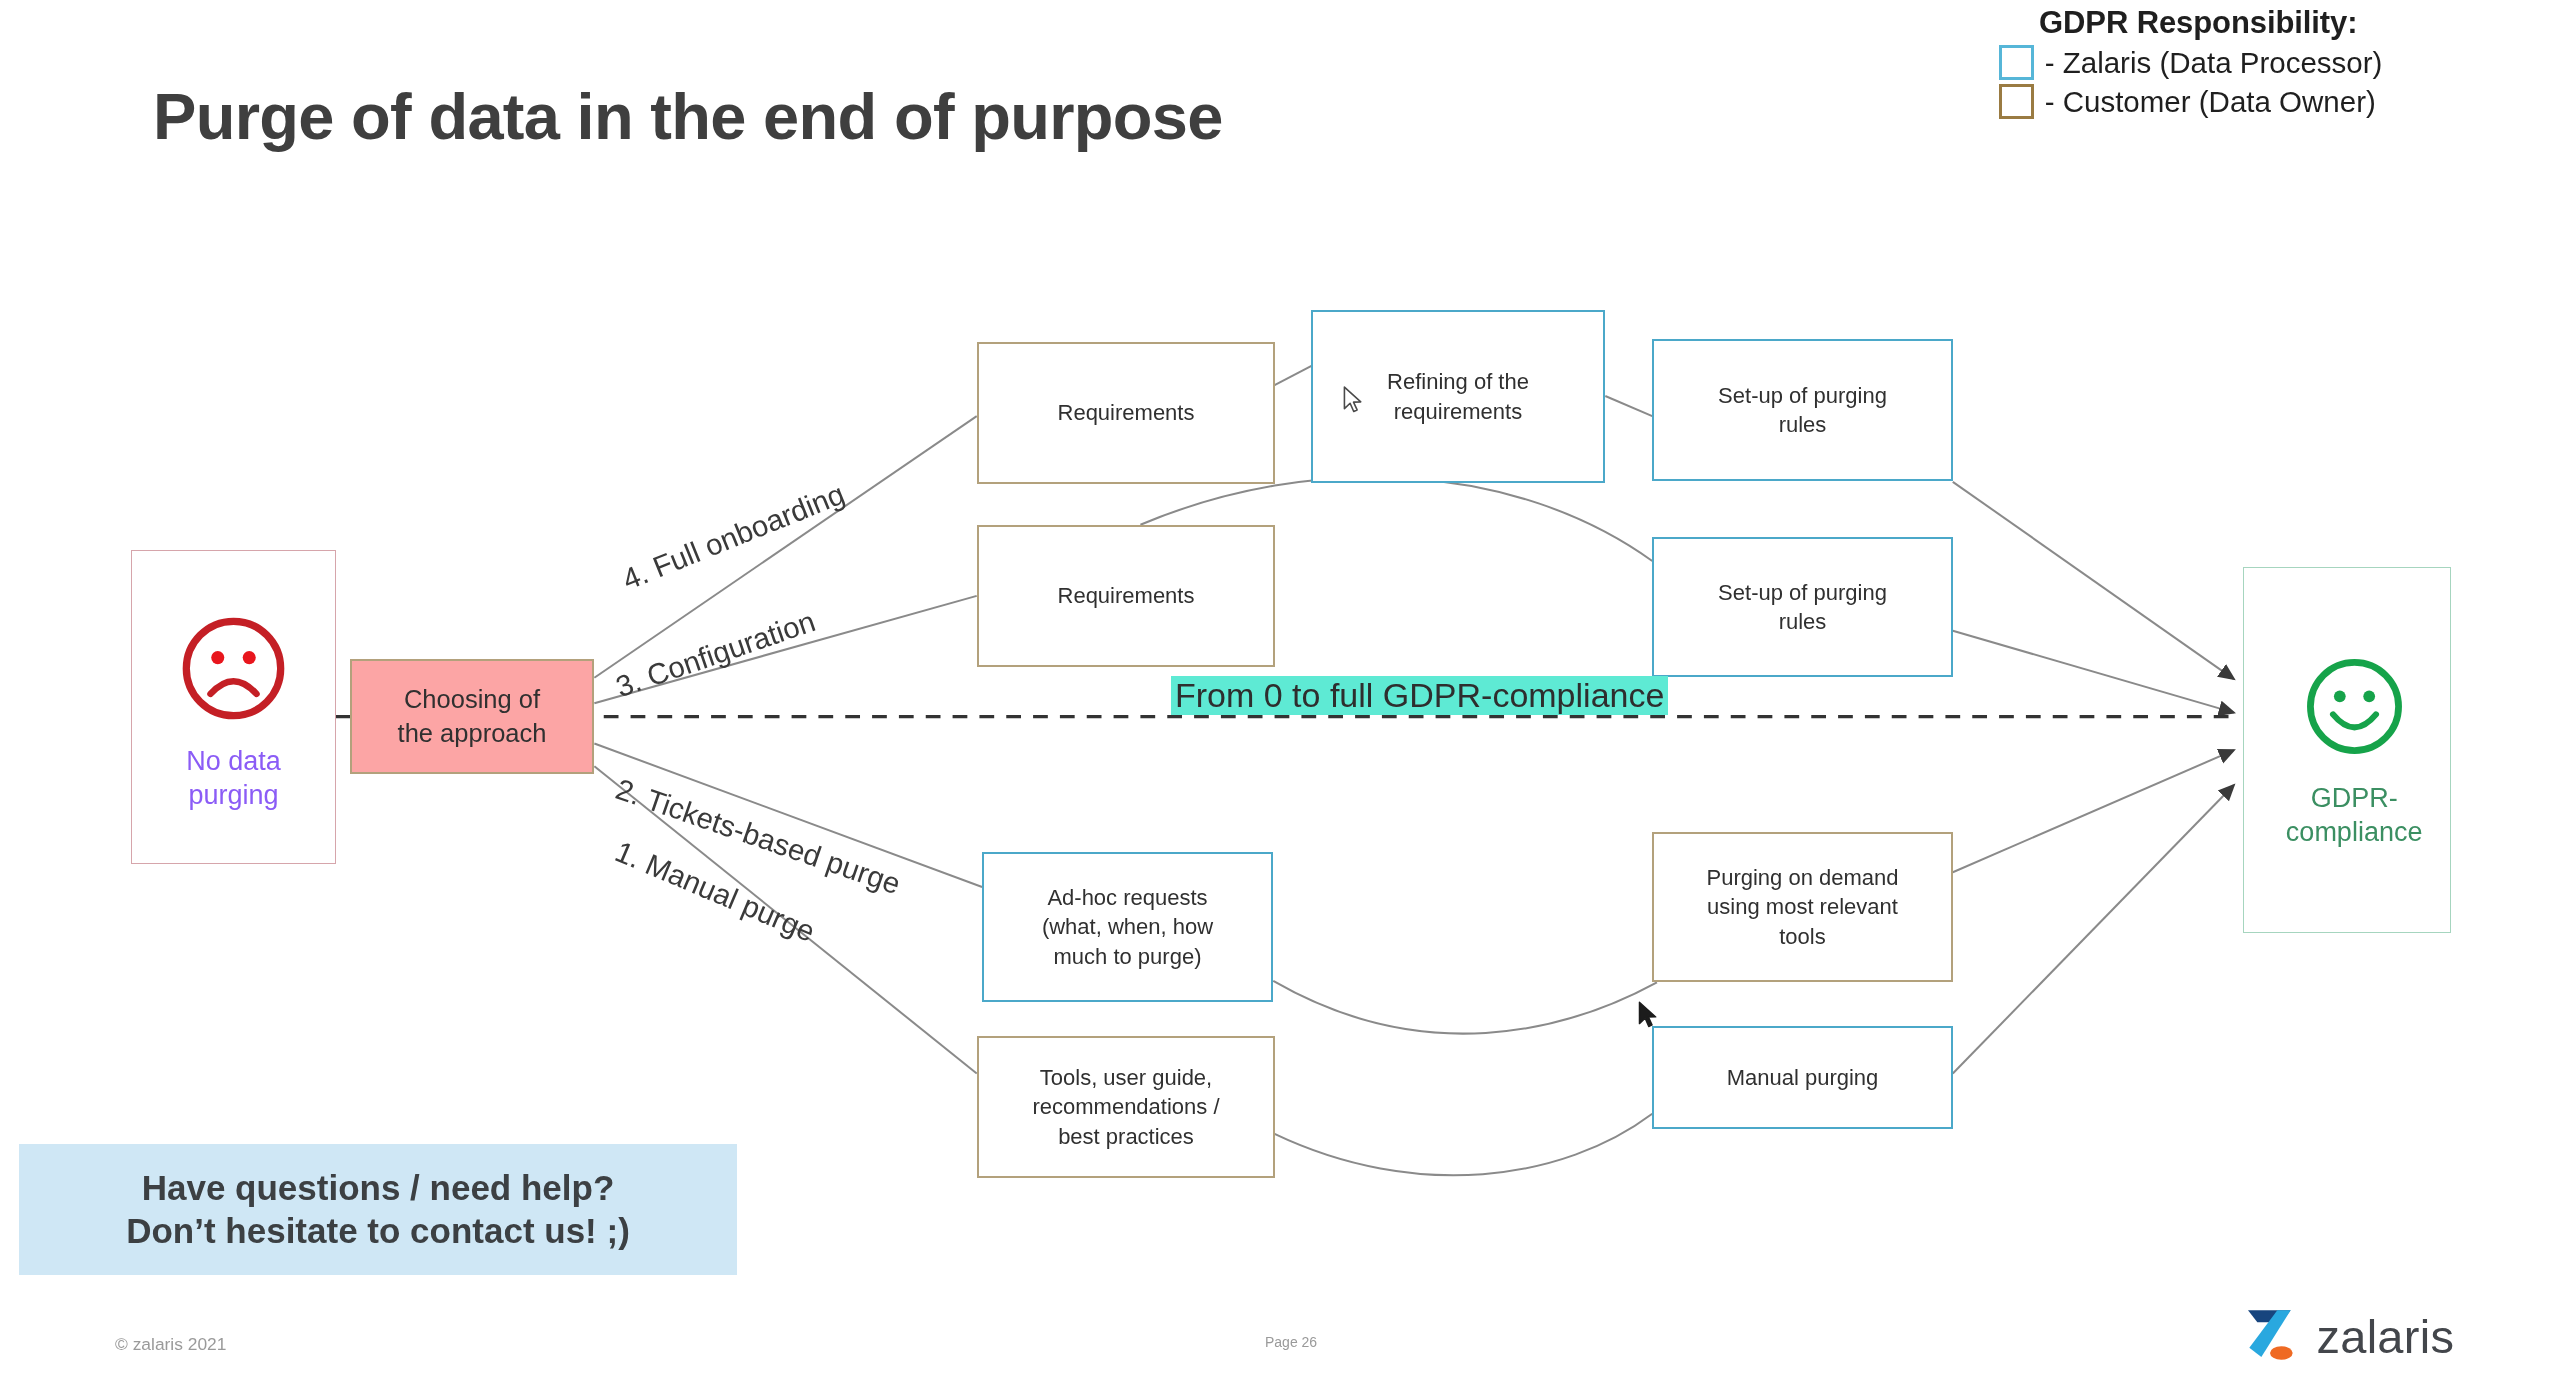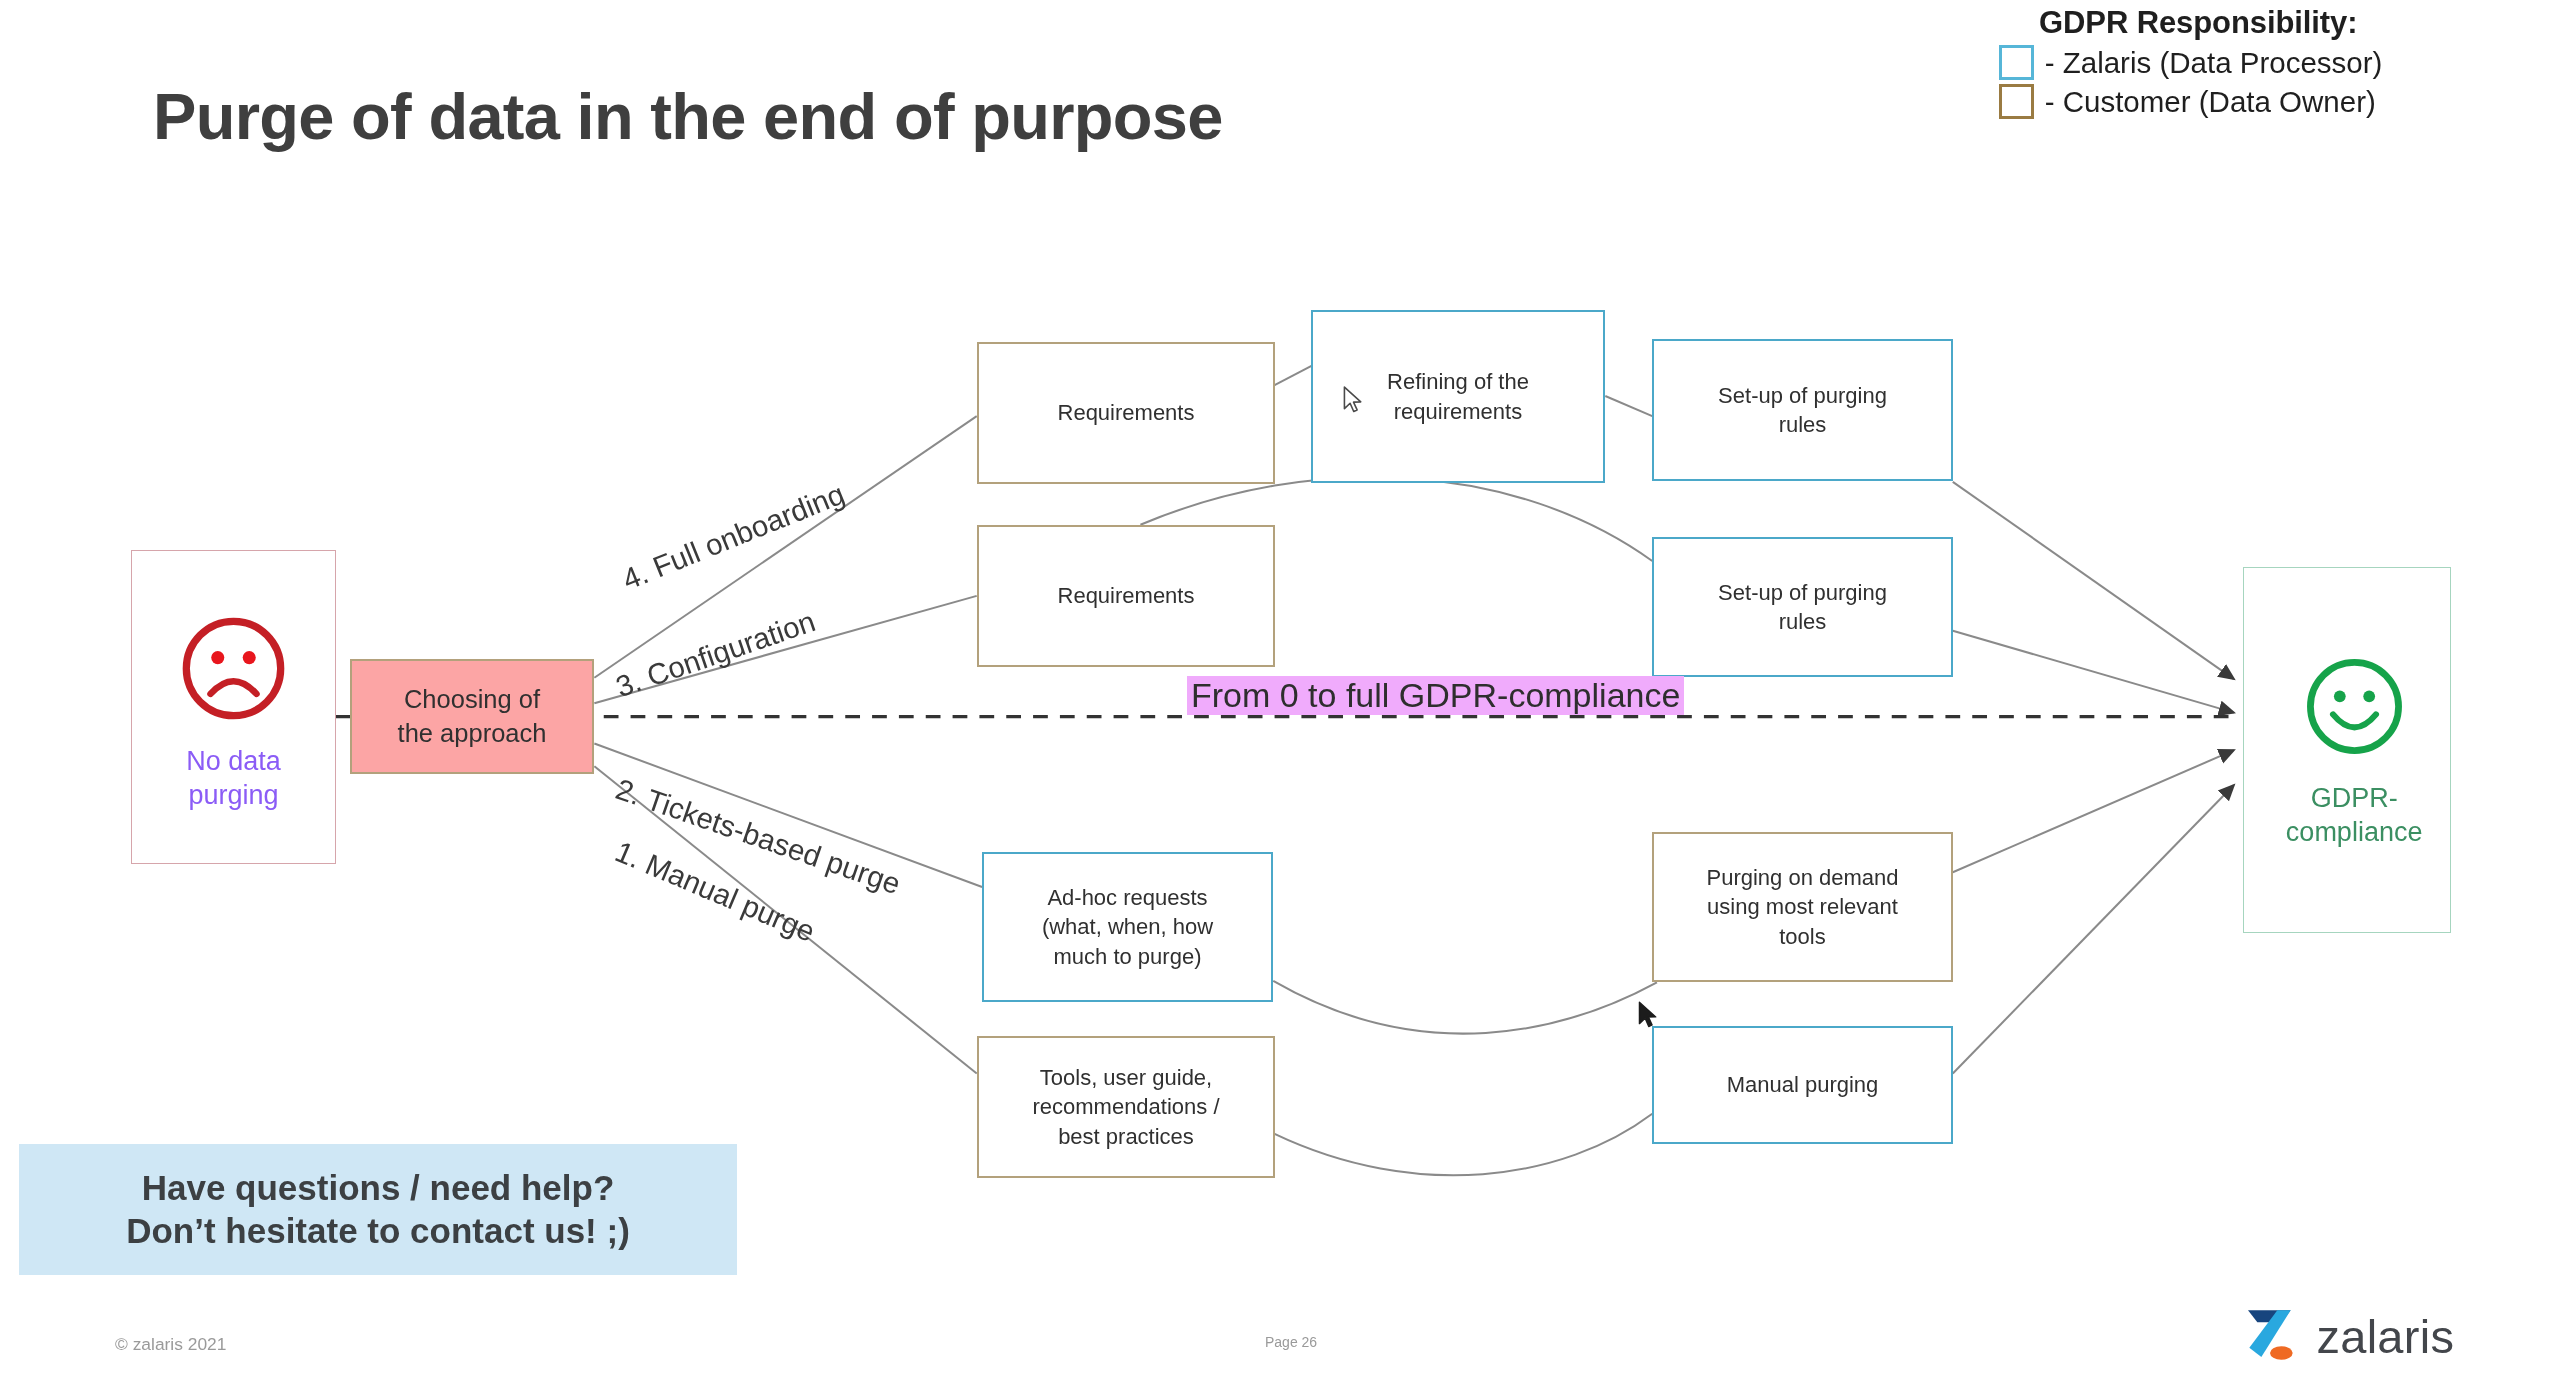--- a/index.html
+++ b/index.html
@@ -136,21 +136,21 @@
 
   
   #req-top        { left: 977px; top: 342px;  width: 298px; height: 142px; }
   #refining       { left: 1311px; top: 310px;  width: 294px; height: 173px; }
   #rules-top      { left: 1652px; top: 339px;  width: 301px; height: 142px; }
   #req-mid        { left: 977px; top: 525px;  width: 298px; height: 142px; }
   #rules-mid      { left: 1652px; top: 537px;  width: 301px; height: 140px; }
   #adhoc          { left: 982px; top: 852px; width: 291px; height: 150px; }
   #purging-demand { left: 1652px; top: 832px; width: 301px; height: 150px; }
   #tools          { left: 977px; top: 1036px; width: 298px; height: 142px; }
-  #manual-purging { left: 1652px; top: 1026px; width: 301px; height: 118px; }
+  #manual-purging { left: 1652px; top: 1026px; width: 301px; height: 103px; }
 
   
   .approach {
     position: absolute;
     font-size: 29.5px;
     color: #3a3a3a;
     white-space: nowrap;
     transform-origin: left center;
   }
   #approach-4 { left: 624px;  top: 564px;  transform: rotate(-22deg); }
@@ -158,23 +158,22 @@
   #approach-2 { left: 617px;  top: 771px; transform: rotate(19deg); }
   #approach-1 { left: 617px;  top: 833px; transform: rotate(23deg); }
 
   
   #compliance-caption {
     position: absolute;
     left: 1171px; top: 676px;
     font-size: 34px;
     color: #2e2e2e;
     white-space: nowrap;
-    background: #f0abfc;
+    background: #5eead4;
     padding: 0 4px;
-    margin-left: 16px;
   }
 
   
   #contact-box {
     position: absolute;
     left: 19px; top: 1144px;
     width: 718px; height: 131px;
     background: #cfe7f5;
     display: flex;
     flex-direction: column;

